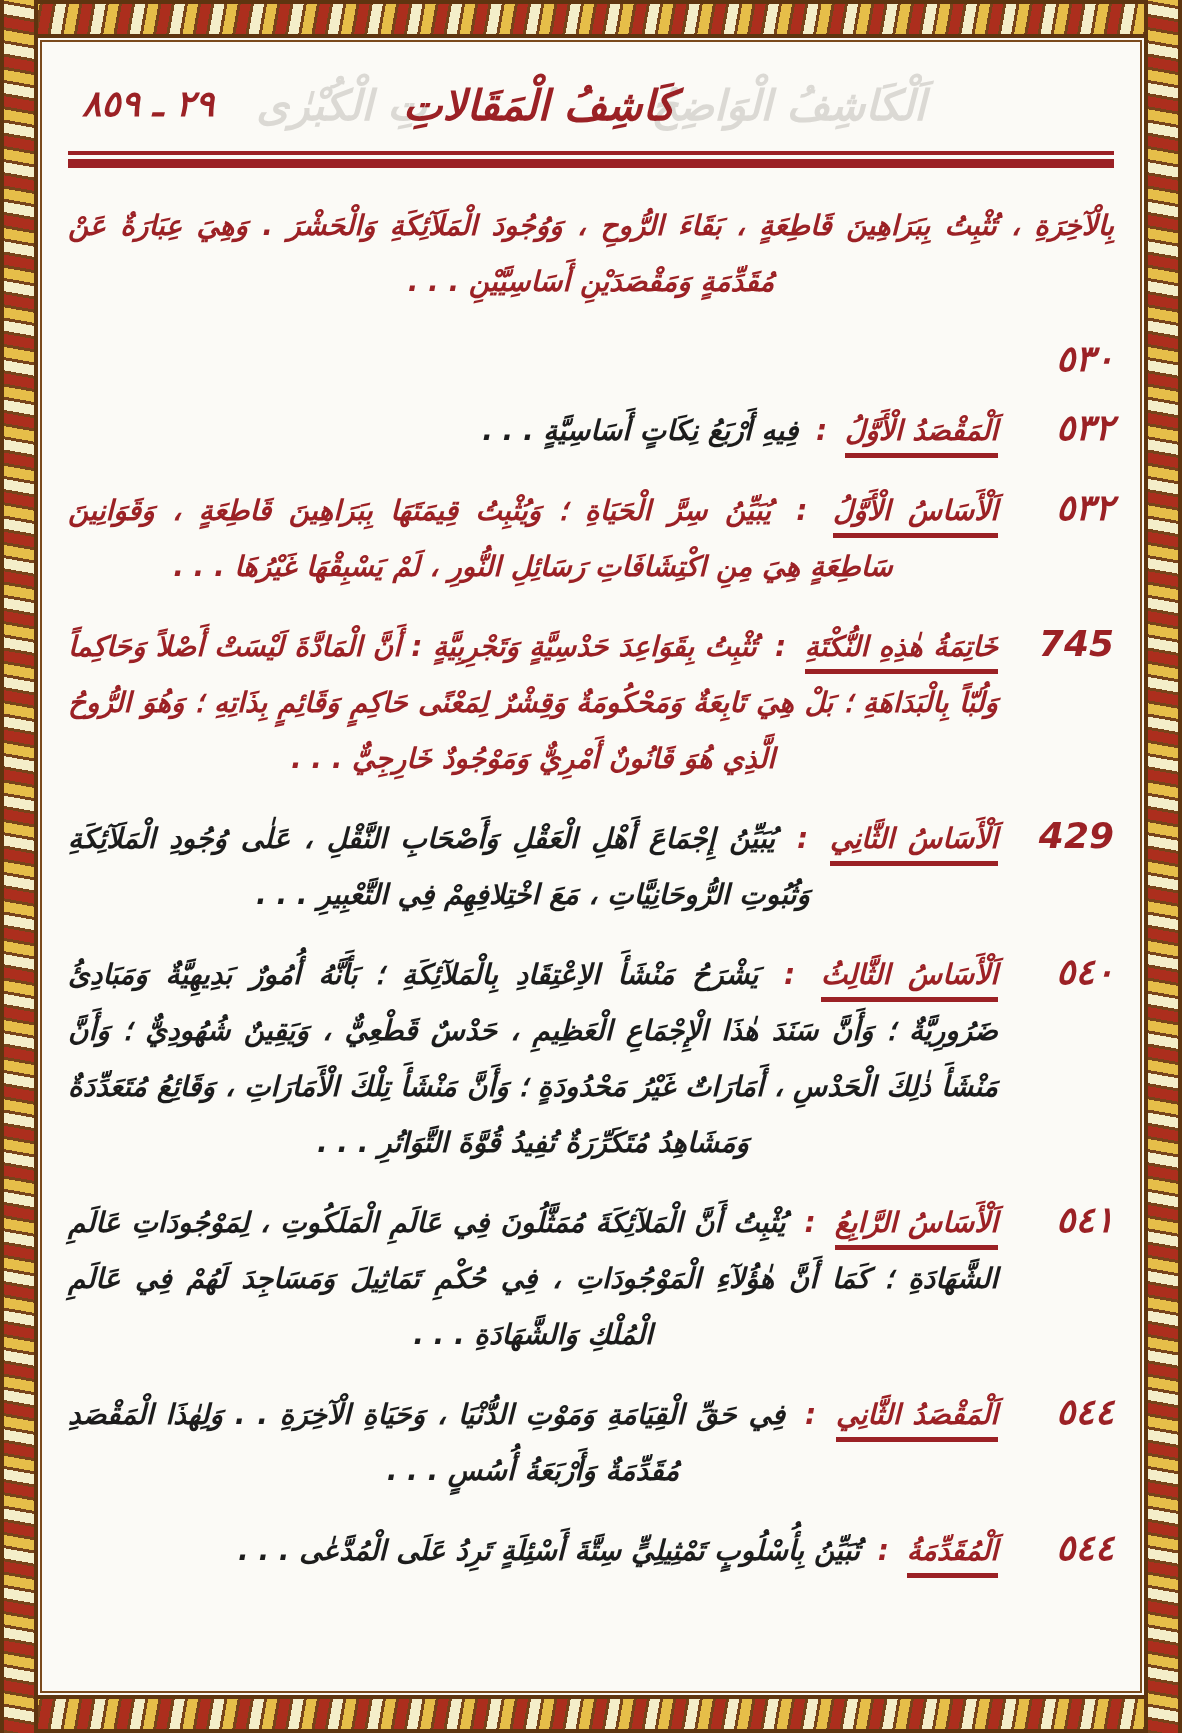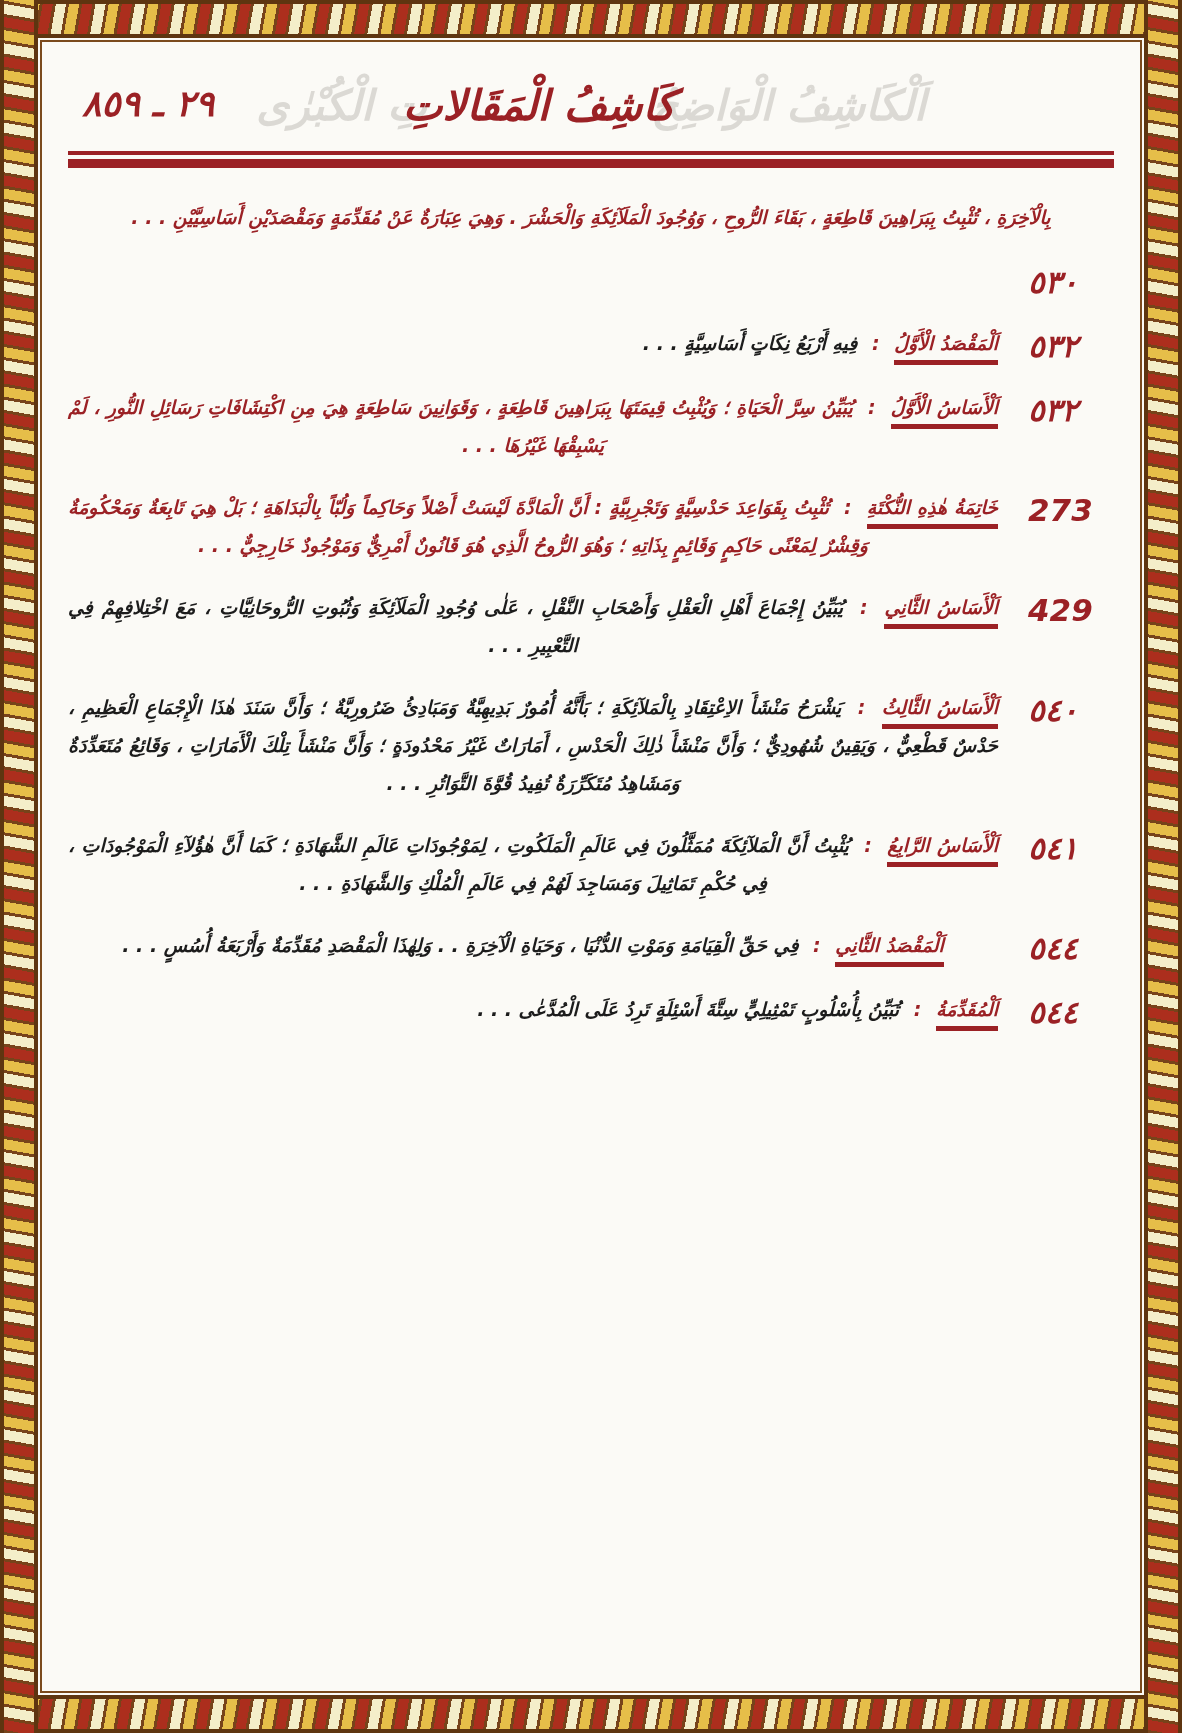--- a/index.html
+++ b/index.html
@@ -93,28 +93,28 @@
     border-bottom:9px solid var(--accent-red);
     height:17px;
     margin:8px 0 30px 0;
   }
   
   .entries{direction:rtl;}
   .entry{display:flex;direction:rtl;gap:30px;margin-bottom:24px;}
   .entry .num{
     flex:none;width:86px;
     color:var(--accent-red);
-    font-size:31px;font-weight:bold;
-    text-align:left;padding-top:4px;
+    font-size:36px;font-weight:bold;
+    text-align:right;padding-top:4px;
     white-space:nowrap;
   }
   .entry .txt{
     flex:1;
     color:var(--text-black);
-    font-size:19px;font-weight:bold;
+    font-size:28px;font-weight:bold;
     line-height:2.0;
     text-align:justify;
   }
   .entry.last-center .txt{text-align-last:center;}
   .entry.last-right .txt{text-align-last:right;}
   .entry .heading{
     color:var(--accent-red);
     border-bottom:5px solid var(--accent-red);
     padding-bottom:6px;
   }
@@ -155,21 +155,21 @@
         </div>
         <div class="entry last-right">
           <div class="num">٥٣٢</div>
           <div class="txt"><span class="heading">اَلْمَقْصَدُ الْأَوَّلُ</span><span class="sep"> : </span><span class="body">فِيهِ أَرْبَعُ نِكَاتٍ أَسَاسِيَّةٍ . . .</span></div>
         </div>
         <div class="entry last-center">
           <div class="num">٥٣٢</div>
           <div class="txt"><span class="heading">اَلْأَسَاسُ الْأَوَّلُ</span><span class="sep"> : </span><span class="body red">يُبَيِّنُ سِرَّ الْحَيَاةِ ؛ وَيُثْبِتُ قِيمَتَهَا بِبَرَاهِينَ قَاطِعَةٍ ، وَقَوَانِينَ سَاطِعَةٍ هِيَ مِنِ اكْتِشَافَاتِ رَسَائِلِ النُّورِ ، لَمْ يَسْبِقْهَا غَيْرُهَا . . .</span></div>
         </div>
         <div class="entry last-center">
-          <div class="num">273</div>
+          <div class="num">745</div>
           <div class="txt"><span class="heading">خَاتِمَةُ هٰذِهِ النُّكْتَةِ</span><span class="sep"> : </span><span class="body red">تُثْبِتُ بِقَوَاعِدَ حَدْسِيَّةٍ وَتَجْرِبِيَّةٍ : أَنَّ الْمَادَّةَ لَيْسَتْ أَصْلاً وَحَاكِماً وَلُبّاً بِالْبَدَاهَةِ ؛ بَلْ هِيَ تَابِعَةٌ وَمَحْكُومَةٌ وَقِشْرٌ لِمَعْنًى حَاكِمٍ وَقَائِمٍ بِذَاتِهِ ؛ وَهُوَ الرُّوحُ الَّذِي هُوَ قَانُونٌ أَمْرِيٌّ وَمَوْجُودٌ خَارِجِيٌّ . . .</span></div>
         </div>
         <div class="entry last-center">
           <div class="num">429</div>
           <div class="txt"><span class="heading">اَلْأَسَاسُ الثَّانِي</span><span class="sep"> : </span><span class="body">يُبَيِّنُ إِجْمَاعَ أَهْلِ الْعَقْلِ وَأَصْحَابِ النَّقْلِ ، عَلٰى وُجُودِ الْمَلَآئِكَةِ وَثُبُوتِ الرُّوحَانِيَّاتِ ، مَعَ اخْتِلافِهِمْ فِي التَّعْبِيرِ . . .</span></div>
         </div>
         <div class="entry last-center">
           <div class="num">٥٤٠</div>
           <div class="txt"><span class="heading">اَلْأَسَاسُ الثَّالِثُ</span><span class="sep"> : </span><span class="body">يَشْرَحُ مَنْشَأَ الاِعْتِقَادِ بِالْمَلآئِكَةِ ؛ بَأَنَّهُ أُمُورٌ بَدِيهِيَّةٌ وَمَبَادِئُ ضَرُورِيَّةٌ ؛ وَأَنَّ سَنَدَ هٰذَا الْإِجْمَاعِ الْعَظِيمِ ، حَدْسٌ قَطْعِيٌّ ، وَيَقِينٌ شُهُودِيٌّ ؛ وَأَنَّ مَنْشَأَ ذٰلِكَ الْحَدْسِ ، أَمَارَاتٌ غَيْرُ مَحْدُودَةٍ ؛ وَأَنَّ مَنْشَأَ تِلْكَ الْأَمَارَاتِ ، وَقَائِعُ مُتَعَدِّدَةٌ وَمَشَاهِدُ مُتَكَرِّرَةٌ تُفِيدُ قُوَّةَ التَّوَاتُرِ . . .</span></div>
         </div>

